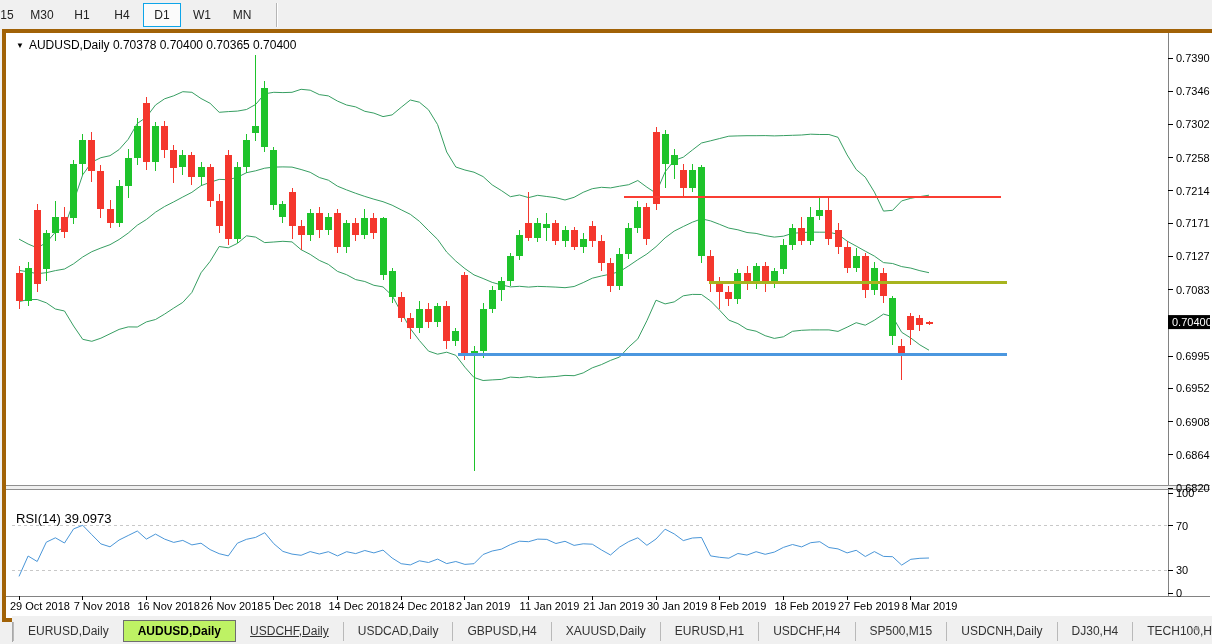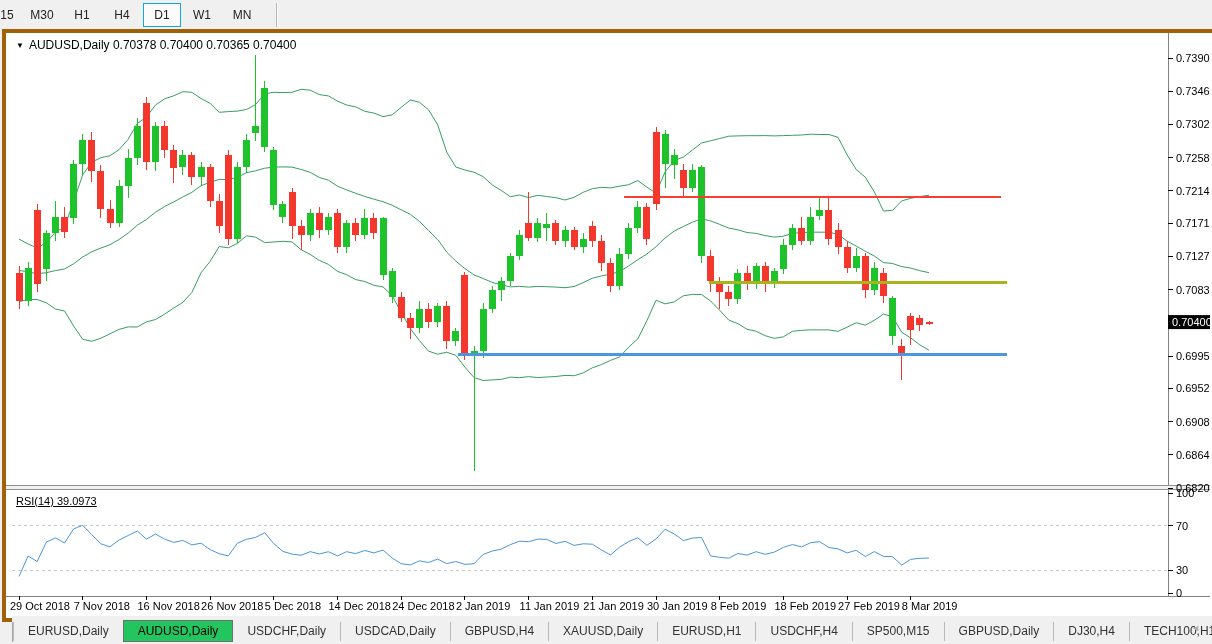--- a/index.html
+++ b/index.html
@@ -10,32 +10,32 @@
   .tf-btn{height:22px;line-height:22px;min-width:30px;text-align:center;font-size:12px;
     color:#222;padding:0 3px;margin:0 1px;border:1px solid transparent;cursor:default;}
   .tf-btn.first{margin-left:-17px;}
   .tf-btn.active{background:#fbfbfb;border:1px solid #0ea5e9;}
   .tf-sep{width:1px;height:24px;background:#b5b5b5;border-right:1px solid #fff;margin-left:14px;}
   
   .chart-window{position:absolute;left:2px;top:29px;width:1206px;height:585px;
     background:#fff;border:4px solid #a16207;}
   .chart-title{position:absolute;left:10px;top:5px;font-size:12px;color:#000;z-index:5;}
   .chart-title .tri{font-size:8px;vertical-align:1px;margin-right:5px;}
-  .rsi-title{position:absolute;left:10px;top:462px;font-size:11px;color:#000;z-index:5;text-decoration:underline;}
+  .rsi-title{position:absolute;left:10px;top:478px;font-size:13px;color:#000;z-index:5;}
   svg text{font-family:"Liberation Sans",sans-serif;}
   
   .tabbar{position:absolute;left:12px;top:616px;width:1212px;height:28px;background:#f0f0f0;
     display:flex;align-items:center;overflow:hidden;}
   .tab-stub{width:12px;height:20px;margin-top:3px;border-right:1px solid #a8a8a8;}
   .tab{height:19px;line-height:19px;margin-top:3px;padding:0 14px;font-size:12px;color:#333;
     white-space:nowrap;border-left:1px solid #b9b9b9;cursor:default;}
   .tab:first-of-type{border-left:none;}
-  .tab.active{background:#22c55e;border:1px solid #6e6e6e;font-weight:normal;color:#000;
+  .tab.active{background:#bef264;border:1px solid #6e6e6e;font-weight:bold;color:#000;
     height:20px;line-height:20px;margin-top:2px;}
-  .tab.active + .tab{border-left:none;}
+  .tab.active + .tab{border-left:none;text-decoration:underline;}
   .tab-arrows{position:absolute;right:4px;top:6px;display:flex;gap:10px;align-items:center;}
   .arrow-left{color:#b0b0b0;font-size:9px;}
   .arrow-right{color:#111;font-size:10px;}
 </style>
 </head>
 <body>
 
 <div class="toolbar" id="tf-toolbar">
     <div class="tf-btn first">M15</div>
     <div class="tf-btn">M30</div>
@@ -544,20 +544,20 @@
     <div class="tab-stub"></div>
     <div class="tab">EURUSD,Daily</div>
     <div class="tab active">AUDUSD,Daily</div>
     <div class="tab">USDCHF,Daily</div>
     <div class="tab">USDCAD,Daily</div>
     <div class="tab">GBPUSD,H4</div>
     <div class="tab">XAUUSD,Daily</div>
     <div class="tab">EURUSD,H1</div>
     <div class="tab">USDCHF,H4</div>
     <div class="tab">SP500,M15</div>
-    <div class="tab">GBPUSD,Daily</div>
+    <div class="tab">USDCNH,Daily</div>
     <div class="tab">DJ30,H4</div>
     <div class="tab">TECH100,H1</div>
     <div class="tab-arrows">
       <span class="arrow-left">◄</span>
       <span class="arrow-right">►</span>
     </div>
   </div>
 
 </body></html>

